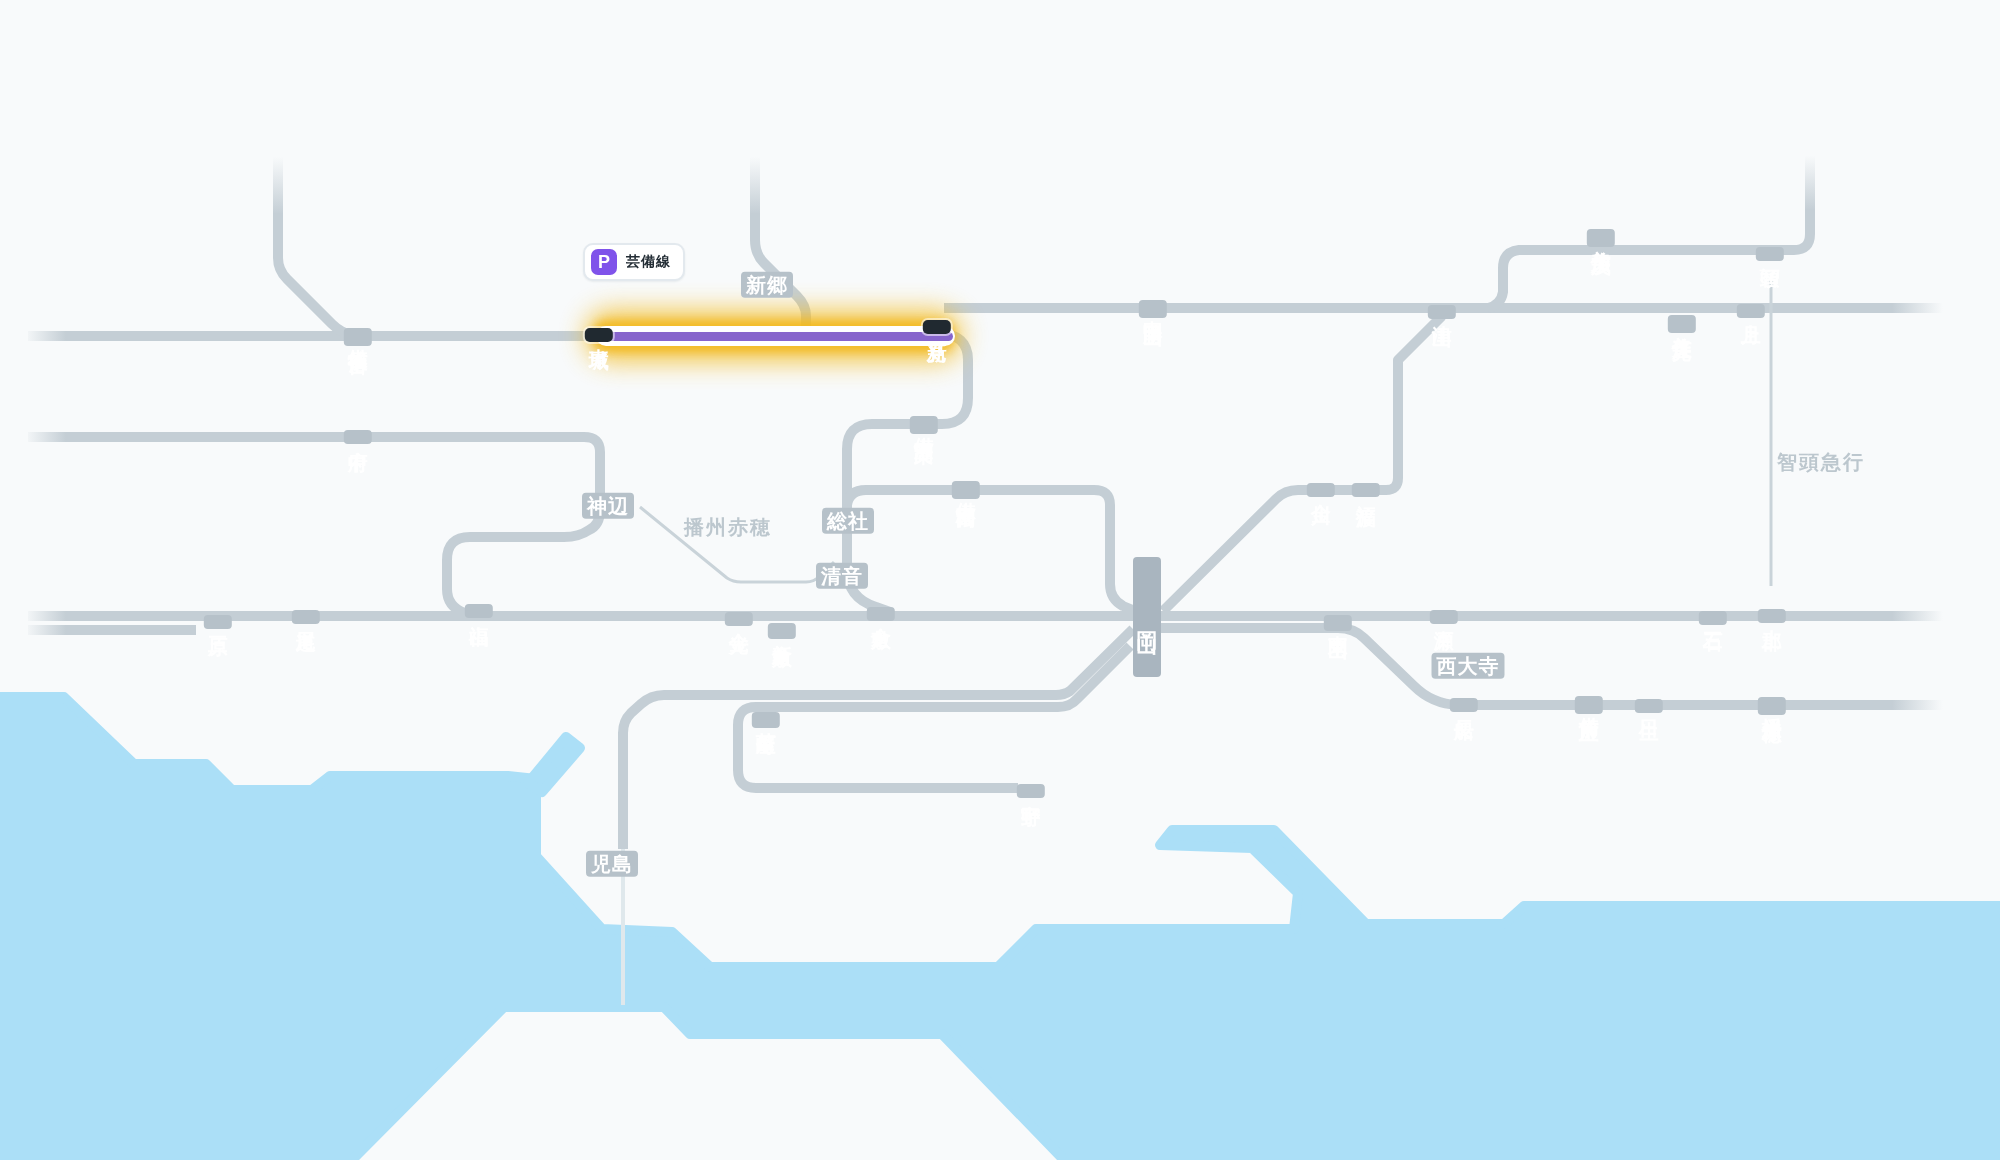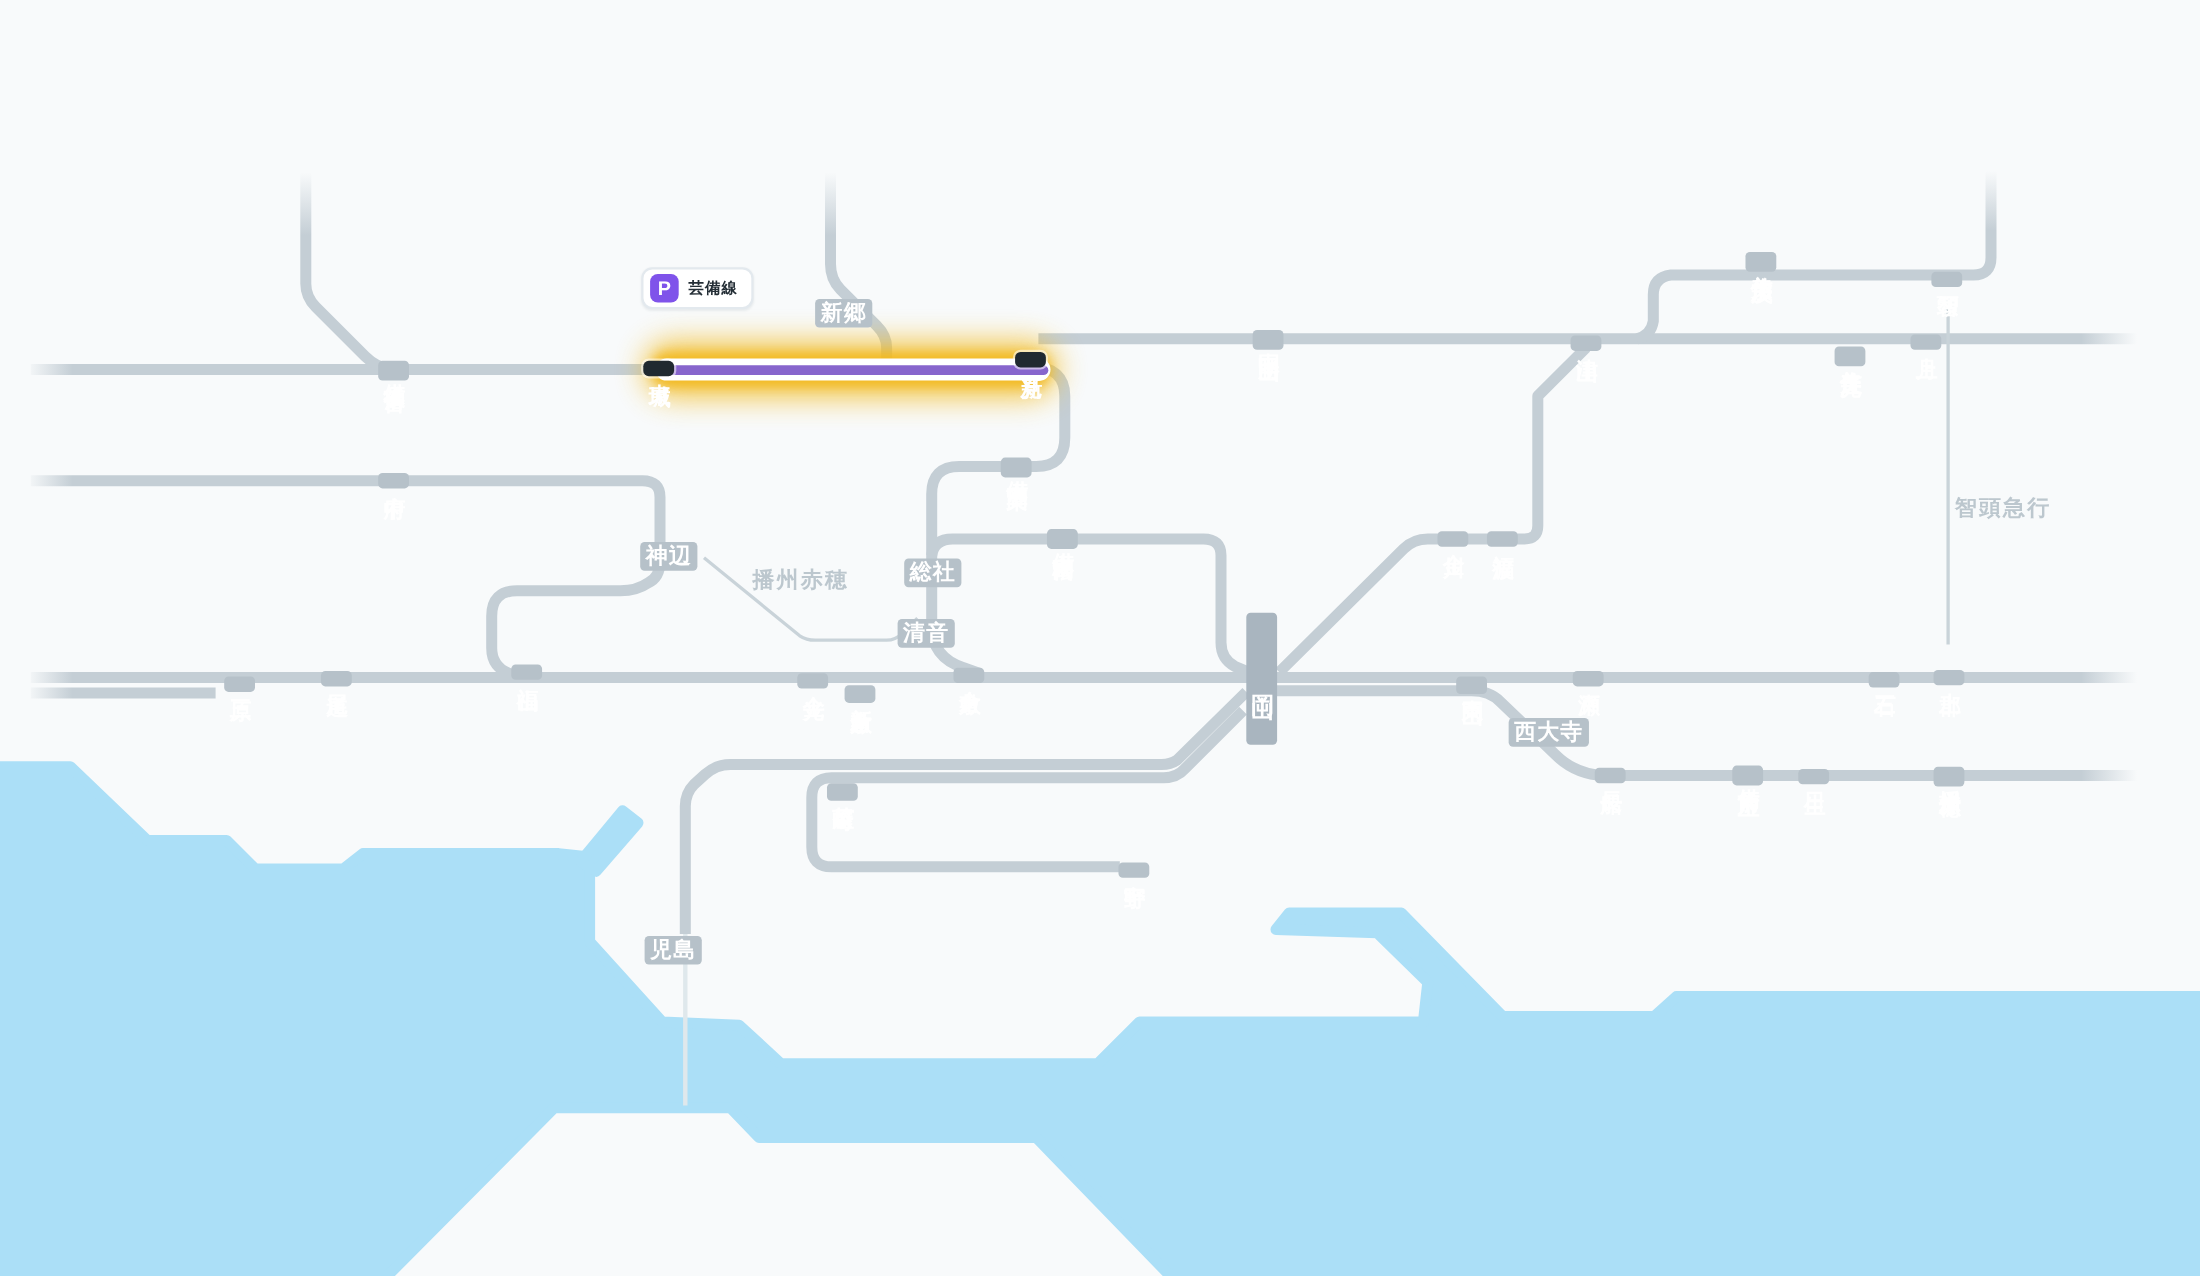--- a/index.html
+++ b/index.html
@@ -88,21 +88,21 @@
       <div class="st h gray" style="left: 848px; top: 521px;">総社</div>
       <div class="st h gray" style="left: 842px; top: 557px; margin-top: 19px;">清音</div>
       <div class="st v gray" style="left: 881px; top: 614px;">倉敷</div>
       <div class="st v gray" style="left: 739px; top: 619px;">金光</div>
       <div class="st v gray" style="left: 782px; top: 631px;">新倉敷</div>
       <div class="st v gray" style="left: 218px; top: 622px;">三原</div>
       <div class="st v gray" style="left: 306px; top: 617px;">尾道</div>
       <div class="st v gray" style="left: 479px; top: 611px;">福山</div>
       <div class="st v gray" style="left: 1338px; top: 623px;">東岡山</div>
       <div class="st v gray" style="left: 1444px; top: 617px;">瀬戸</div>
-      <div class="st h gray" style="left: 1408px; top: 666px; text-align: right;">西大寺</div>
+      <div class="st h gray" style="left: 1468px; top: 666px; text-align: right;">西大寺</div>
       <div class="st v gray" style="left: 1464px; top: 705px;">長船</div>
       <div class="st v gray" style="left: 1589px; top: 705px;">備前片上</div>
       <div class="st v gray" style="left: 1649px; top: 706px;">日生</div>
       <div class="st v gray" style="left: 1713px; top: 618px;">三石</div>
       <div class="st v gray" style="left: 1772px; top: 616px;">上郡</div>
       <div class="st v gray" style="left: 1772px; top: 706px;">播州赤穂</div>
       <div class="st v gray" style="left: 766px; top: 720px;">茶屋町</div>
       <div class="st v gray" style="left: 1031px; top: 791px;">宇野</div>
       <div class="st h gray" style="left: 612px; top: 864px;">児島</div>
       <div class="st v big" style="left: 1147px; top: 617px;">岡山</div>

